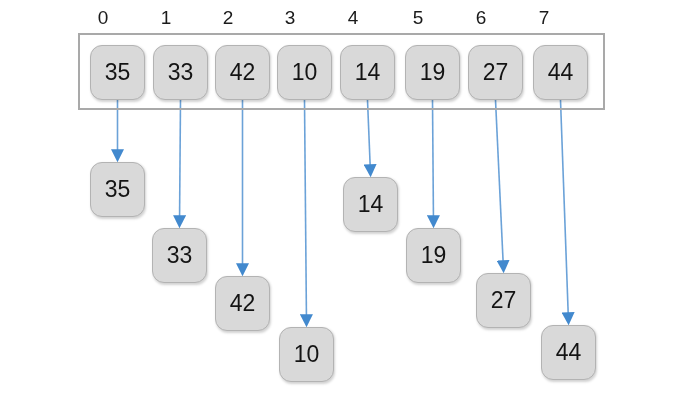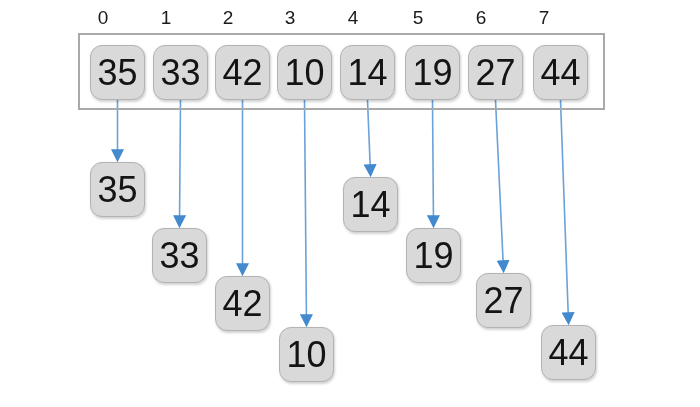--- a/index.html
+++ b/index.html
@@ -38,21 +38,21 @@
   .cell, .drop {
     position: absolute;
     width: 55px; height: 55px;
     background: #d9d9d9;
     border: 1.5px solid #b3b3b3;
     border-radius: 12px;
     box-sizing: border-box;
     display: flex;
     align-items: center;
     justify-content: center;
-    font-size: 36px;
+    font-size: 23px;
     color: #141414;
     box-shadow: 1px 1.5px 2.5px rgba(0,0,0,0.18);
   }
   .cell { top: 45px; }
 </style>
 </head>
 <body>
 
 <div class="canvas">
 

